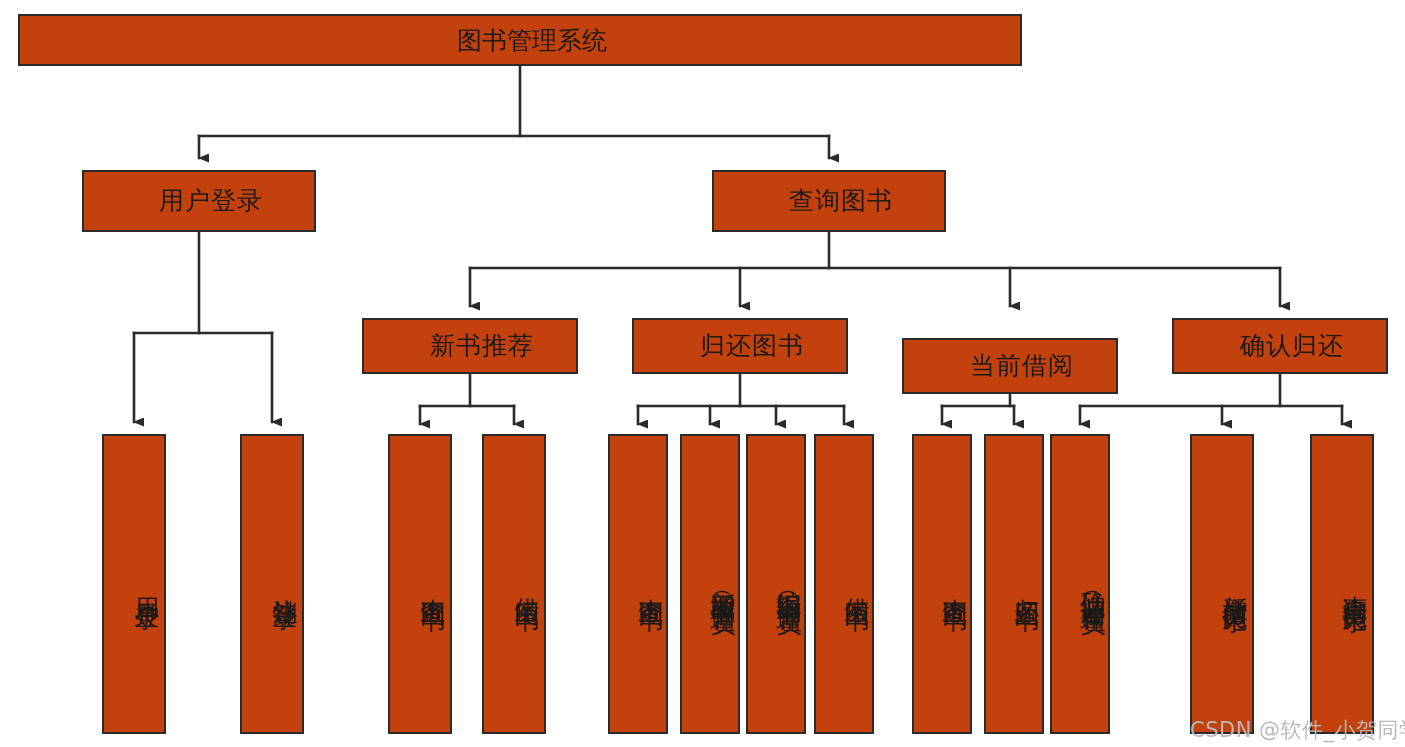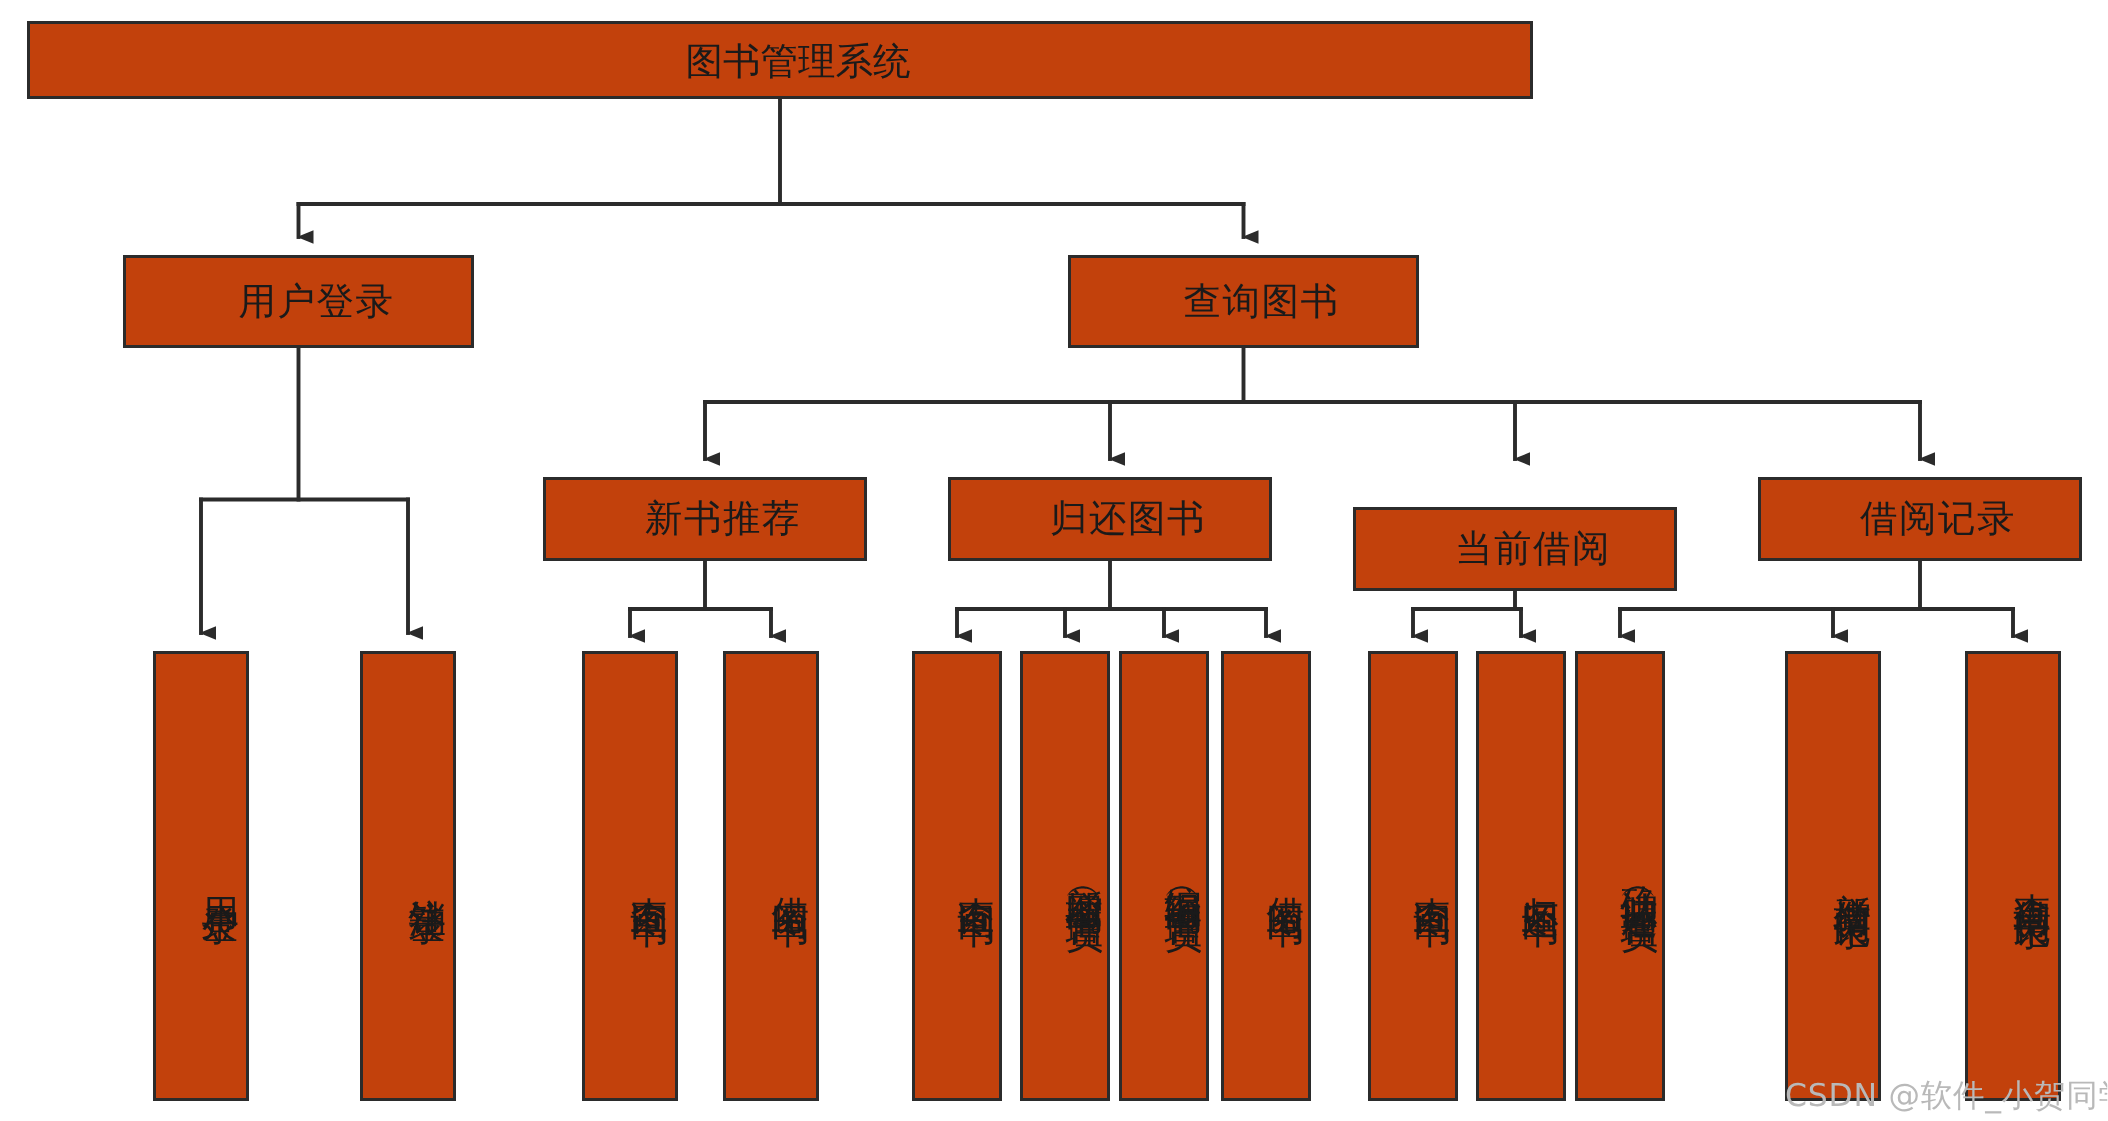--- a/index.html
+++ b/index.html
@@ -130,21 +130,21 @@
       <div class="node node-h" style="left: 362px; top: 318px; width: 216px; height: 56px;">
         <span>新书推荐</span>
       </div>
       <div class="node node-h" style="left: 632px; top: 318px; width: 216px; height: 56px;">
         <span>归还图书</span>
       </div>
       <div class="node node-h" style="left: 902px; top: 318px; width: 216px; height: 56px; margin-top: 20px;">
         <span>当前借阅</span>
       </div>
       <div class="node node-h" style="left: 1172px; top: 318px; width: 216px; height: 56px;">
-        <span>借阅记录</span>
+        <span>确认归还</span>
       </div>
       <div class="node node-v" style="left: 102px; top: 434px; width: 64px; height: 300px;">
         <span>用户登录</span>
       </div>
       <div class="node node-v" style="left: 240px; top: 434px; width: 64px; height: 300px;">
         <span>注销登录</span>
       </div>
       <div class="node node-v" style="left: 388px; top: 434px; width: 64px; height: 300px;">
         <span>查询图书</span>
       </div>

